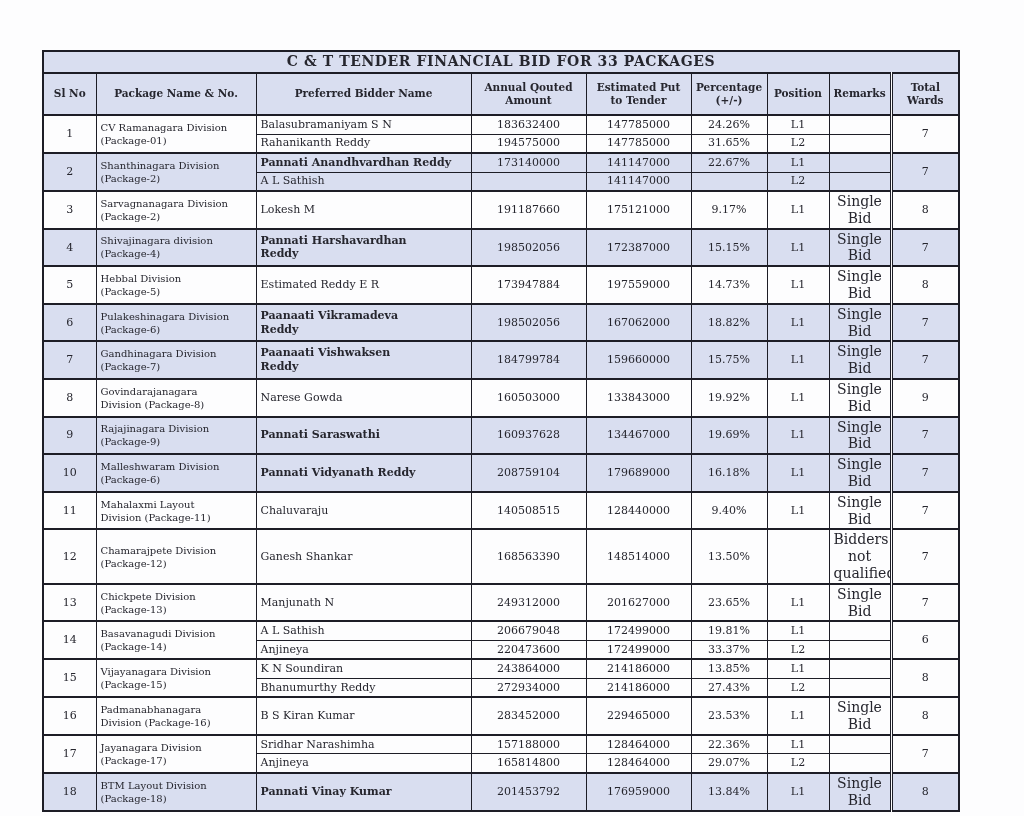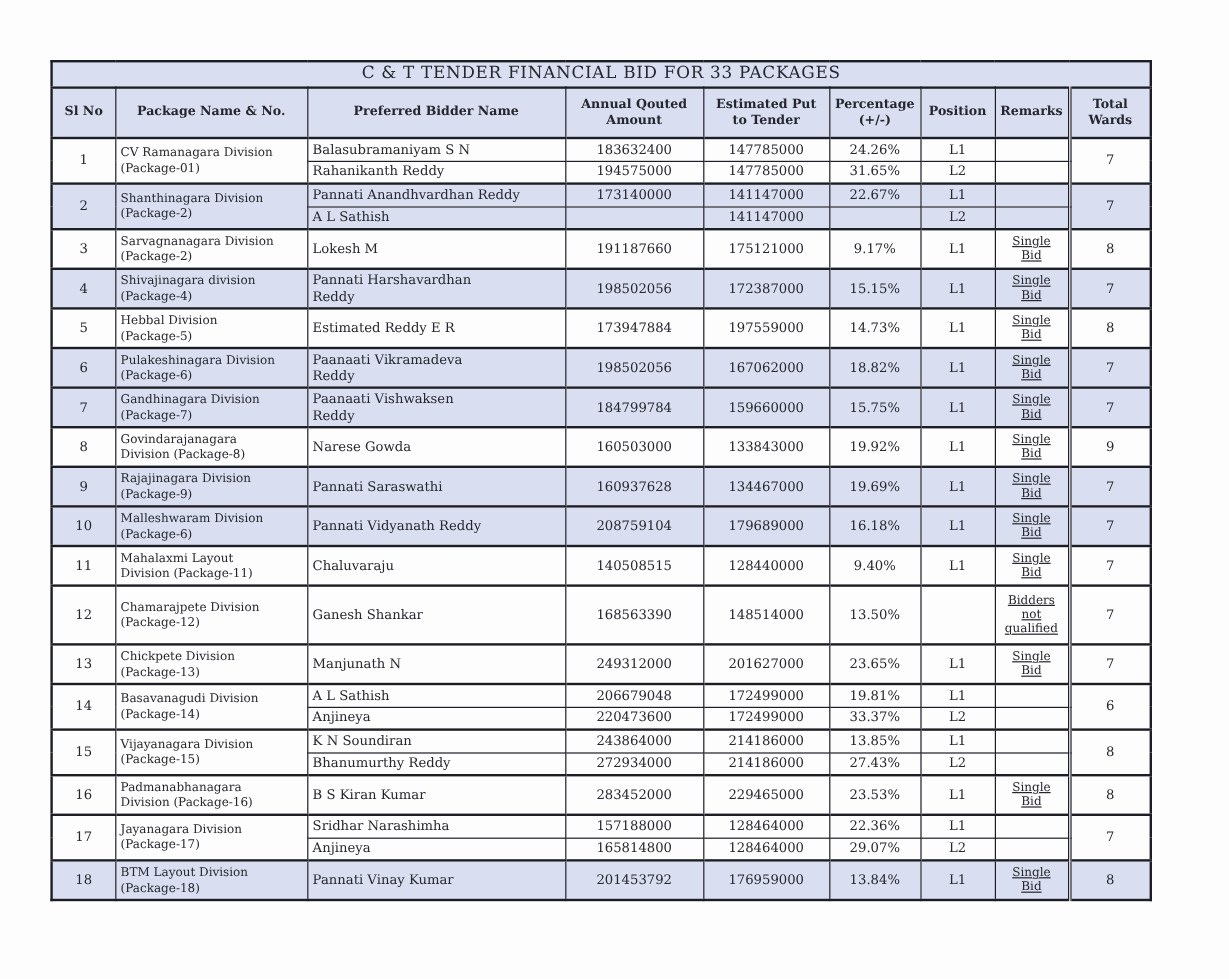--- a/index.html
+++ b/index.html
@@ -27,21 +27,21 @@
     border:1px solid var(--bd);
     padding:1px 4px;
     font-size:11px;
     line-height:1.25;
     vertical-align:middle;
     overflow:hidden;
   }
   tr.title-row th{
     background:var(--band);
     font-size:14px;
-    font-weight:normal;
+    font-weight:bold;
     letter-spacing:.6px;
     text-align:center;
     height:20px;
     padding:0 2px;
     border-bottom:2px solid var(--bd);
   }
   tr.head-row th{
     background:var(--band);
     font-weight:bold;
     font-size:10.5px;
@@ -59,26 +59,25 @@
     text-align:left;
     font-size:10px;
     white-space:pre-line;
     line-height:1.3;
     margin-top:23px;
   }
   td.bidder{
     text-align:left;
     white-space:pre-line;
   }
-  td.bidder.b{font-weight:normal;}
+  td.bidder.b{font-weight:bold;}
   td.rem{
-    font-size:10px;
+    font-size:14px;
     line-height:1.2;
     white-space:pre-line;
-    text-decoration:underline;
   }
   td.wards, th.wards{border-left:3px double var(--bd);}
 </style>
 </head>
 <body>
 
 <div class="page">
   <table class="tender">
     <colgroup>
       <col style="width:53px">

